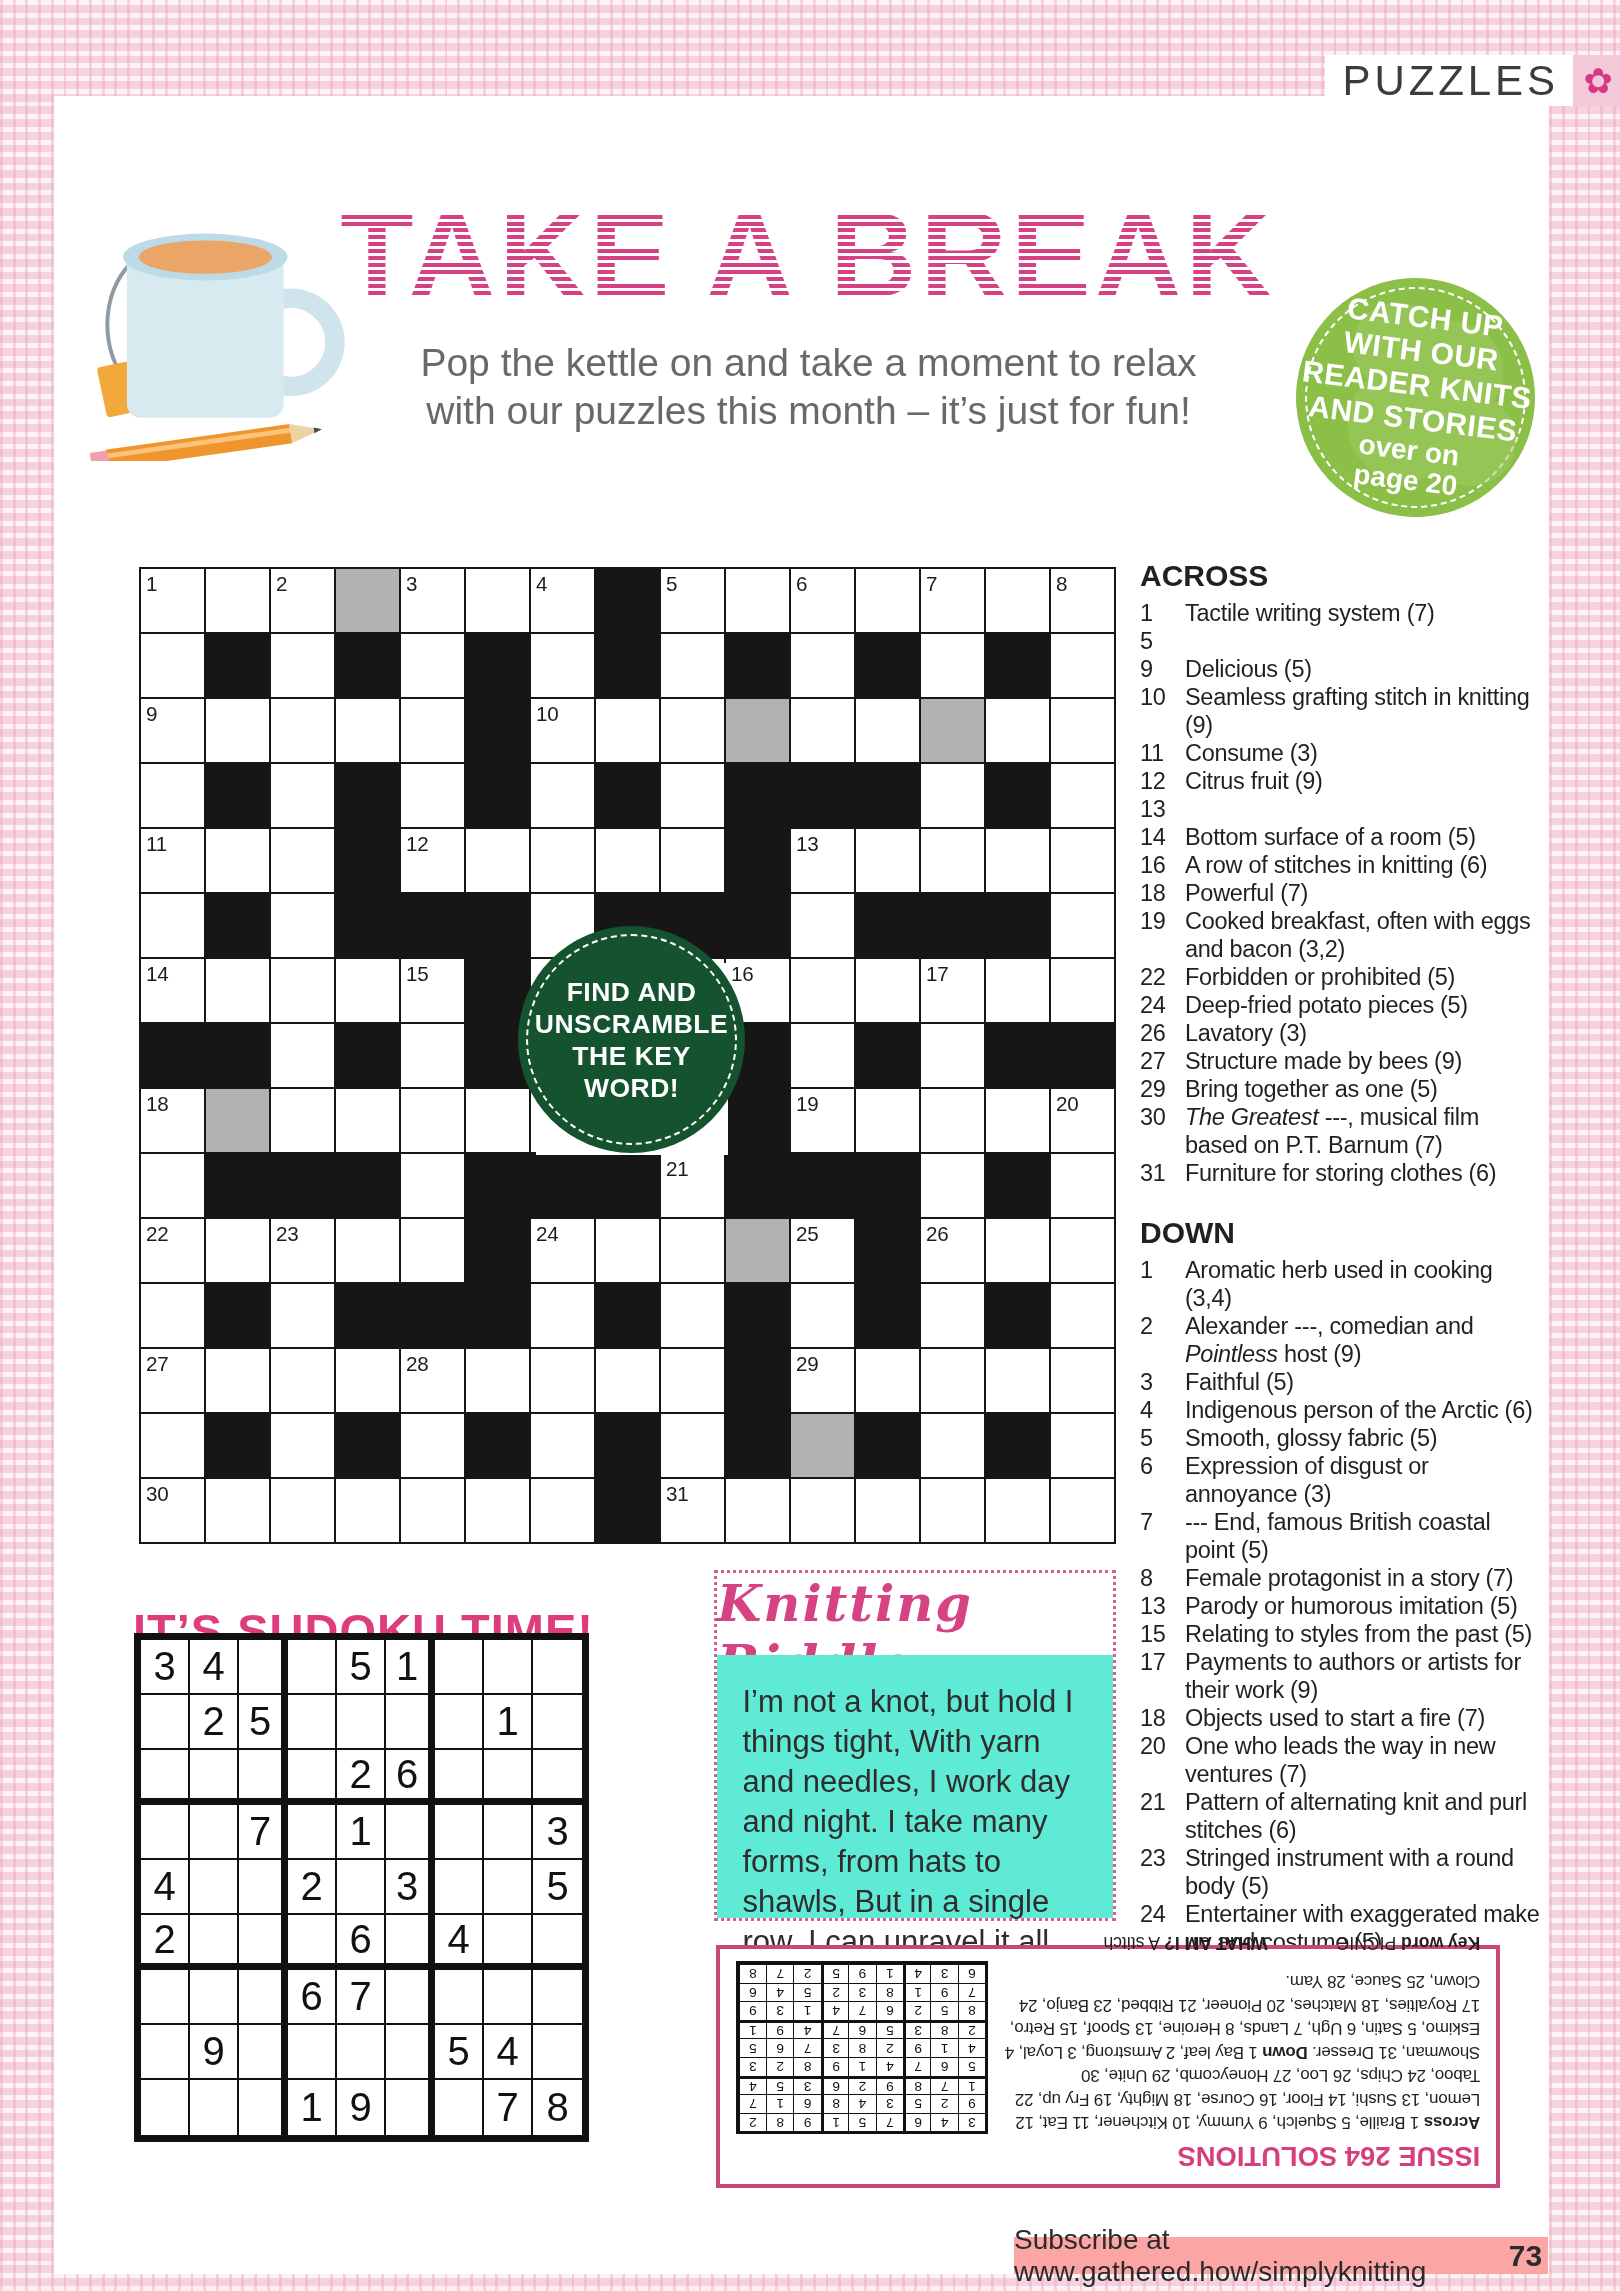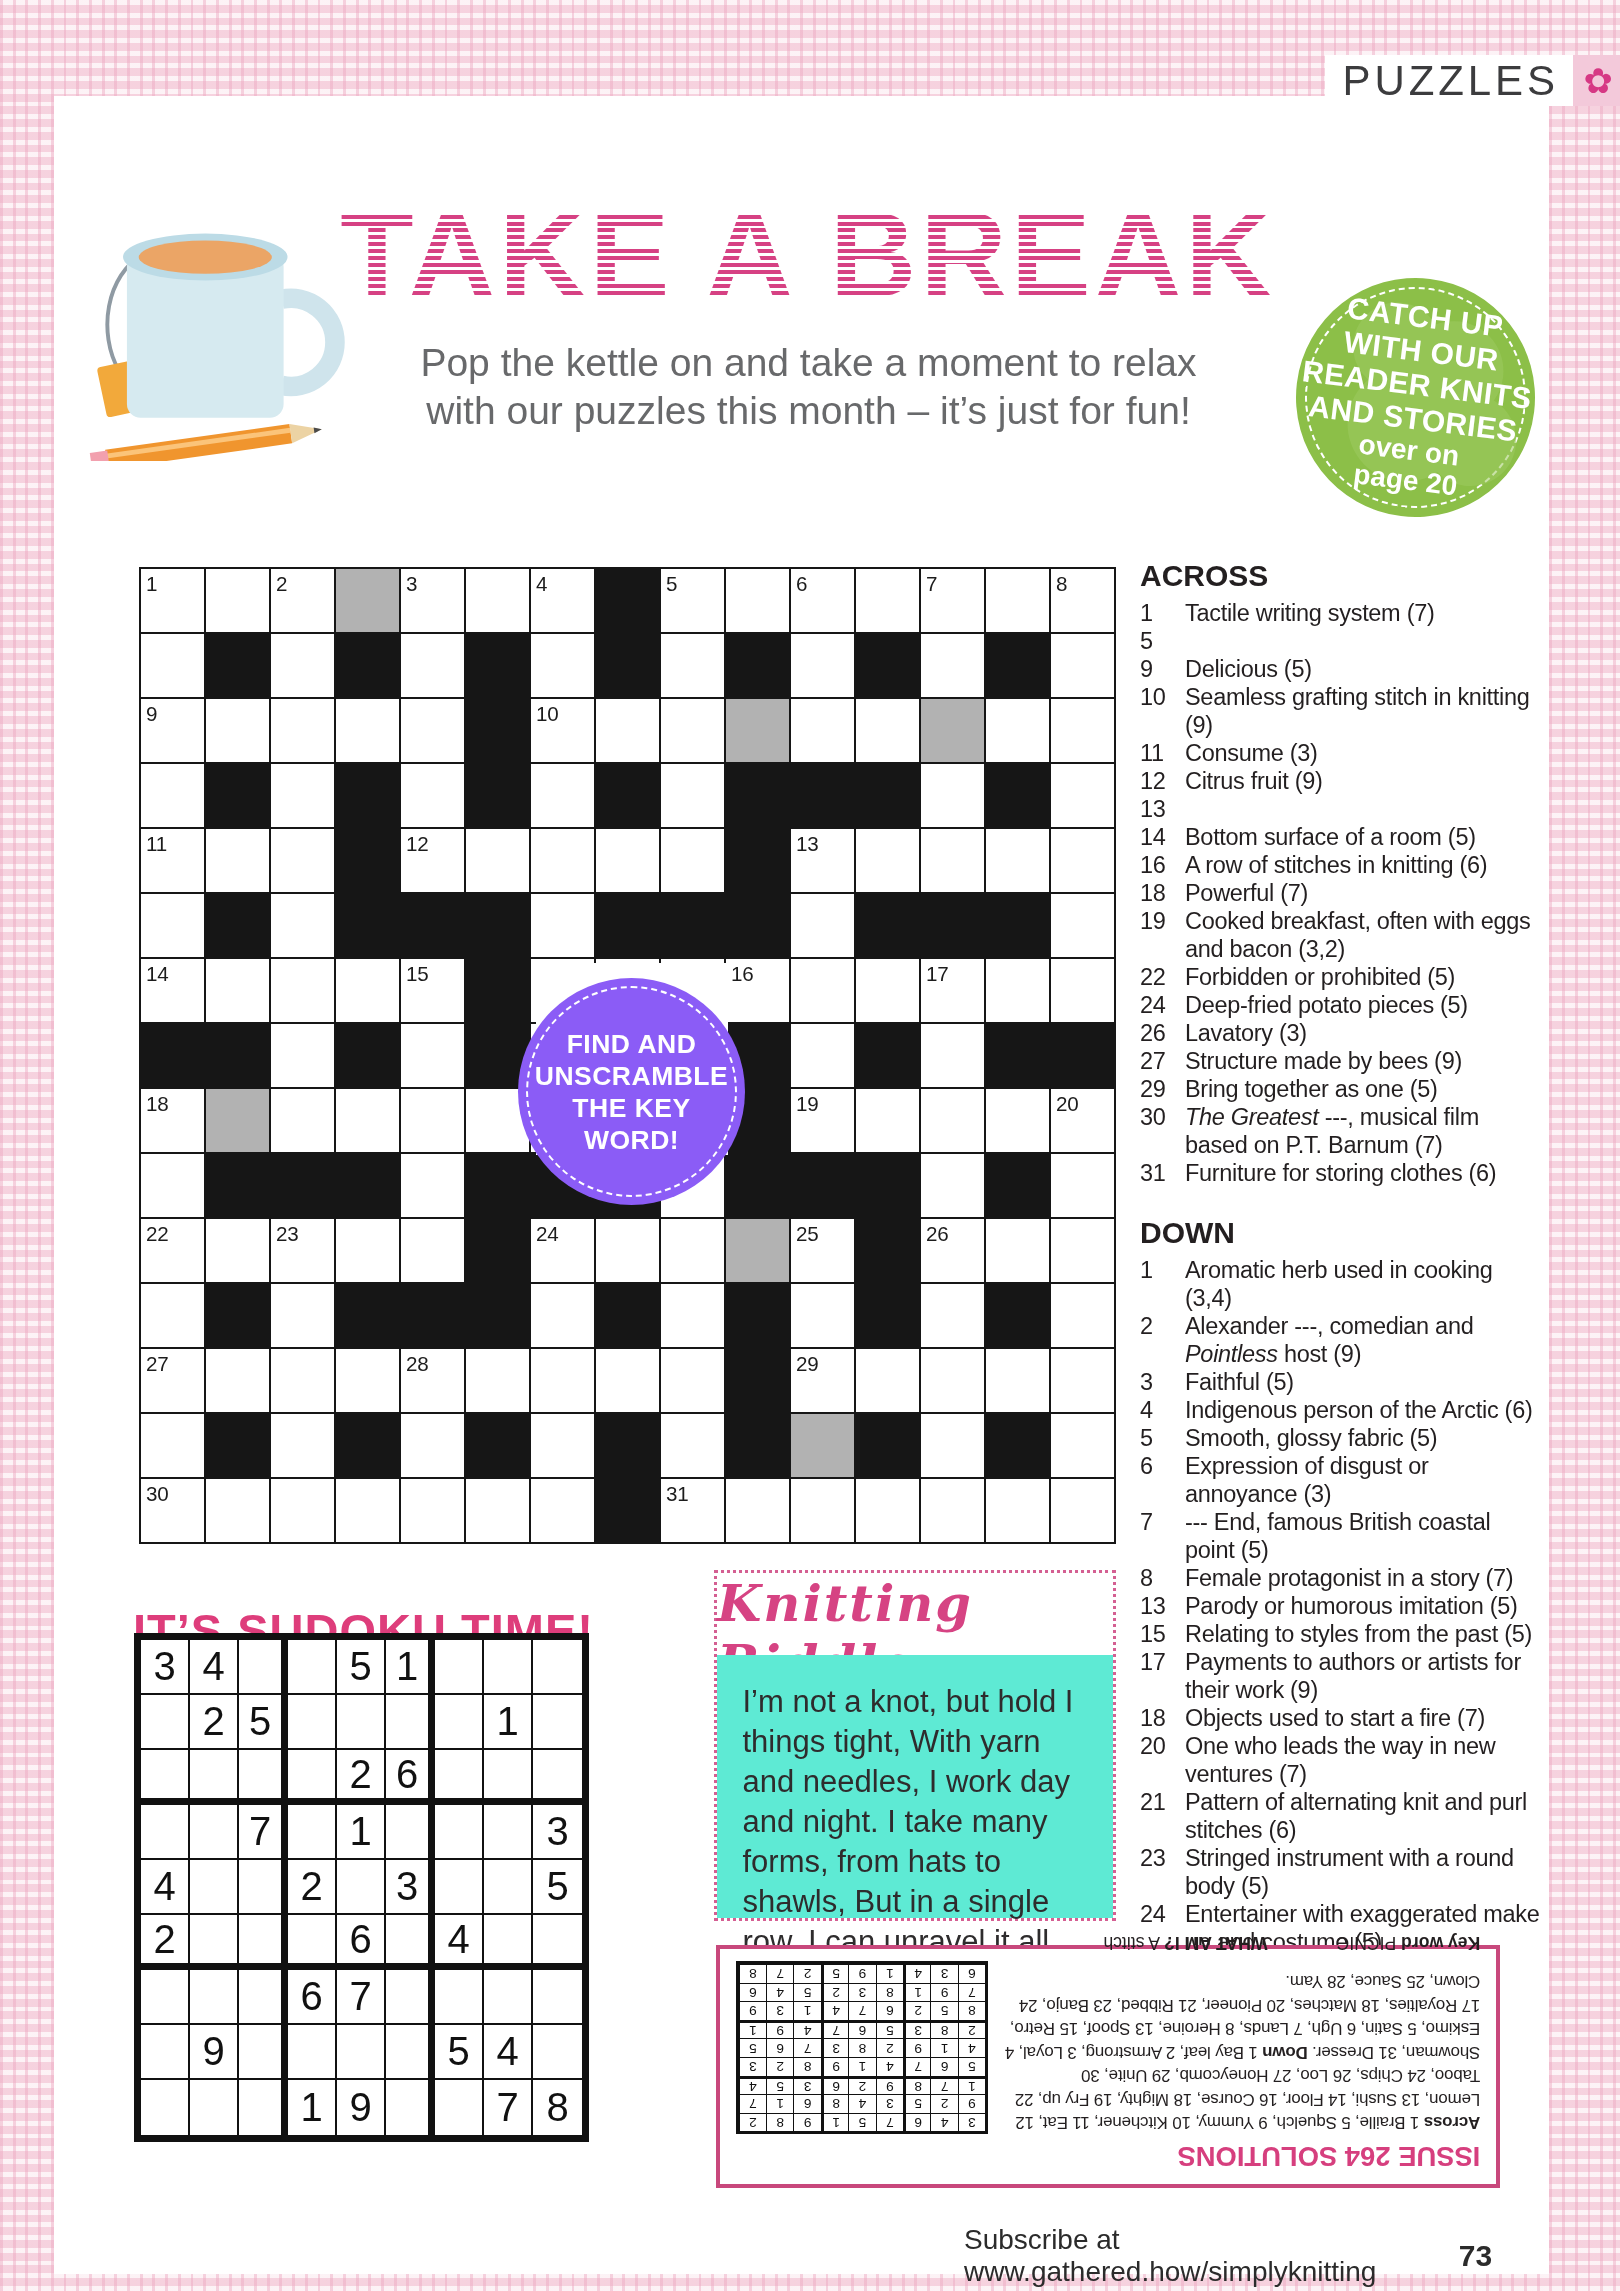--- a/index.html
+++ b/index.html
@@ -38,21 +38,21 @@
   .badge .b-sub{font-size:28px;font-weight:700;line-height:30px;}
   
   .xw-head{position:absolute;left:138px;top:516px;font-size:53px;font-weight:700;color:#de3d7b;letter-spacing:0.5px;}
   .xw-grid{position:absolute;left:139px;top:567px;display:grid;grid-template-columns:repeat(15,63px);grid-auto-rows:63px;
     gap:2px;background:#161616;border:2.9px solid #161616;}
   .xc{background:#fff;position:relative;}
   .xc.blk{background:#161616;}
   .xc.gry{background:#b2b2b2;}
   .xc .n{position:absolute;left:4.9px;top:2.9px;font-size:20.6px;color:#1c1c1c;}
   .xw-backing{position:absolute;left:536px;top:963px;width:192px;height:192px;background:#fff;}
-  .xw-badge{position:absolute;left:518px;top:978px;width:227px;height:227px;border-radius:50%;background:#8b5cf6;
+  .xw-badge{position:absolute;left:518px;top:926px;width:227px;height:227px;border-radius:50%;background:#14532d;
     display:flex;flex-direction:column;align-items:center;justify-content:center;}
   .xw-badge:before{content:"";position:absolute;inset:7.8px;border:2.9px dashed #fff;border-radius:50%;}
   .xw-badge div{position:relative;color:#fff;font-weight:700;font-size:26.5px;line-height:32px;letter-spacing:0.5px;text-align:center;}
   
   .clues{position:absolute;left:1140px;top:559px;width:404px;color:#231f20;}
   .clues h3{margin:0 0 5.9px 0;font-size:30px;font-weight:700;}
   .clues h3.down{margin-top:29px;}
   .clue-list{margin:0;padding:0;list-style:none;}
   .clue-list li{display:flex;font-size:23.5px;line-height:28px;letter-spacing:-0.3px;}
   .clue-list .cn{flex:0 0 45px;}
@@ -80,21 +80,21 @@
   .sol-title{font-size:27.4px;font-weight:700;color:#d63f7e;margin:0 0 5.9px 0;}
   .sol-flex{display:flex;gap:15.7px;}
   .sol-text{flex:1;font-size:17px;line-height:23.5px;color:#231f20;letter-spacing:-0.2px;}
   .sol-grid{display:grid;grid-template-columns:repeat(9,27.4px);grid-auto-rows:18.6px;border:3.9px solid #111;background:#fff;align-self:flex-start;}
   .sol-grid .c{border-right:1.5px solid #111;border-bottom:1.5px solid #111;display:flex;align-items:center;justify-content:center;
     font-size:13.7px;color:#111;}
   .sol-grid .c.tr{border-right-width:3.9px;}
   .sol-grid .c.tb{border-bottom-width:3.9px;}
   .sol-foot{margin-top:7.8px;font-size:17.6px;color:#231f20;display:flex;gap:69px;}
   
-  .footer{position:absolute;left:964px;top:2237px;width:534px;height:37px;background:#ffffff;display:flex;align-items:center;
+  .footer{position:absolute;left:1014px;top:2237px;width:534px;height:37px;background:#fca5a5;display:flex;align-items:center;
     justify-content:center;font-size:28px;color:#2b2b2b;padding-right:5.9px;box-sizing:border-box;}
   .footer b{margin-left:13.7px;font-size:30px;}
   
   .cup{position:absolute;left:76px;top:206px;}
 </style>
 </head>
 <body>
 
 <div class="page"></div>
 

